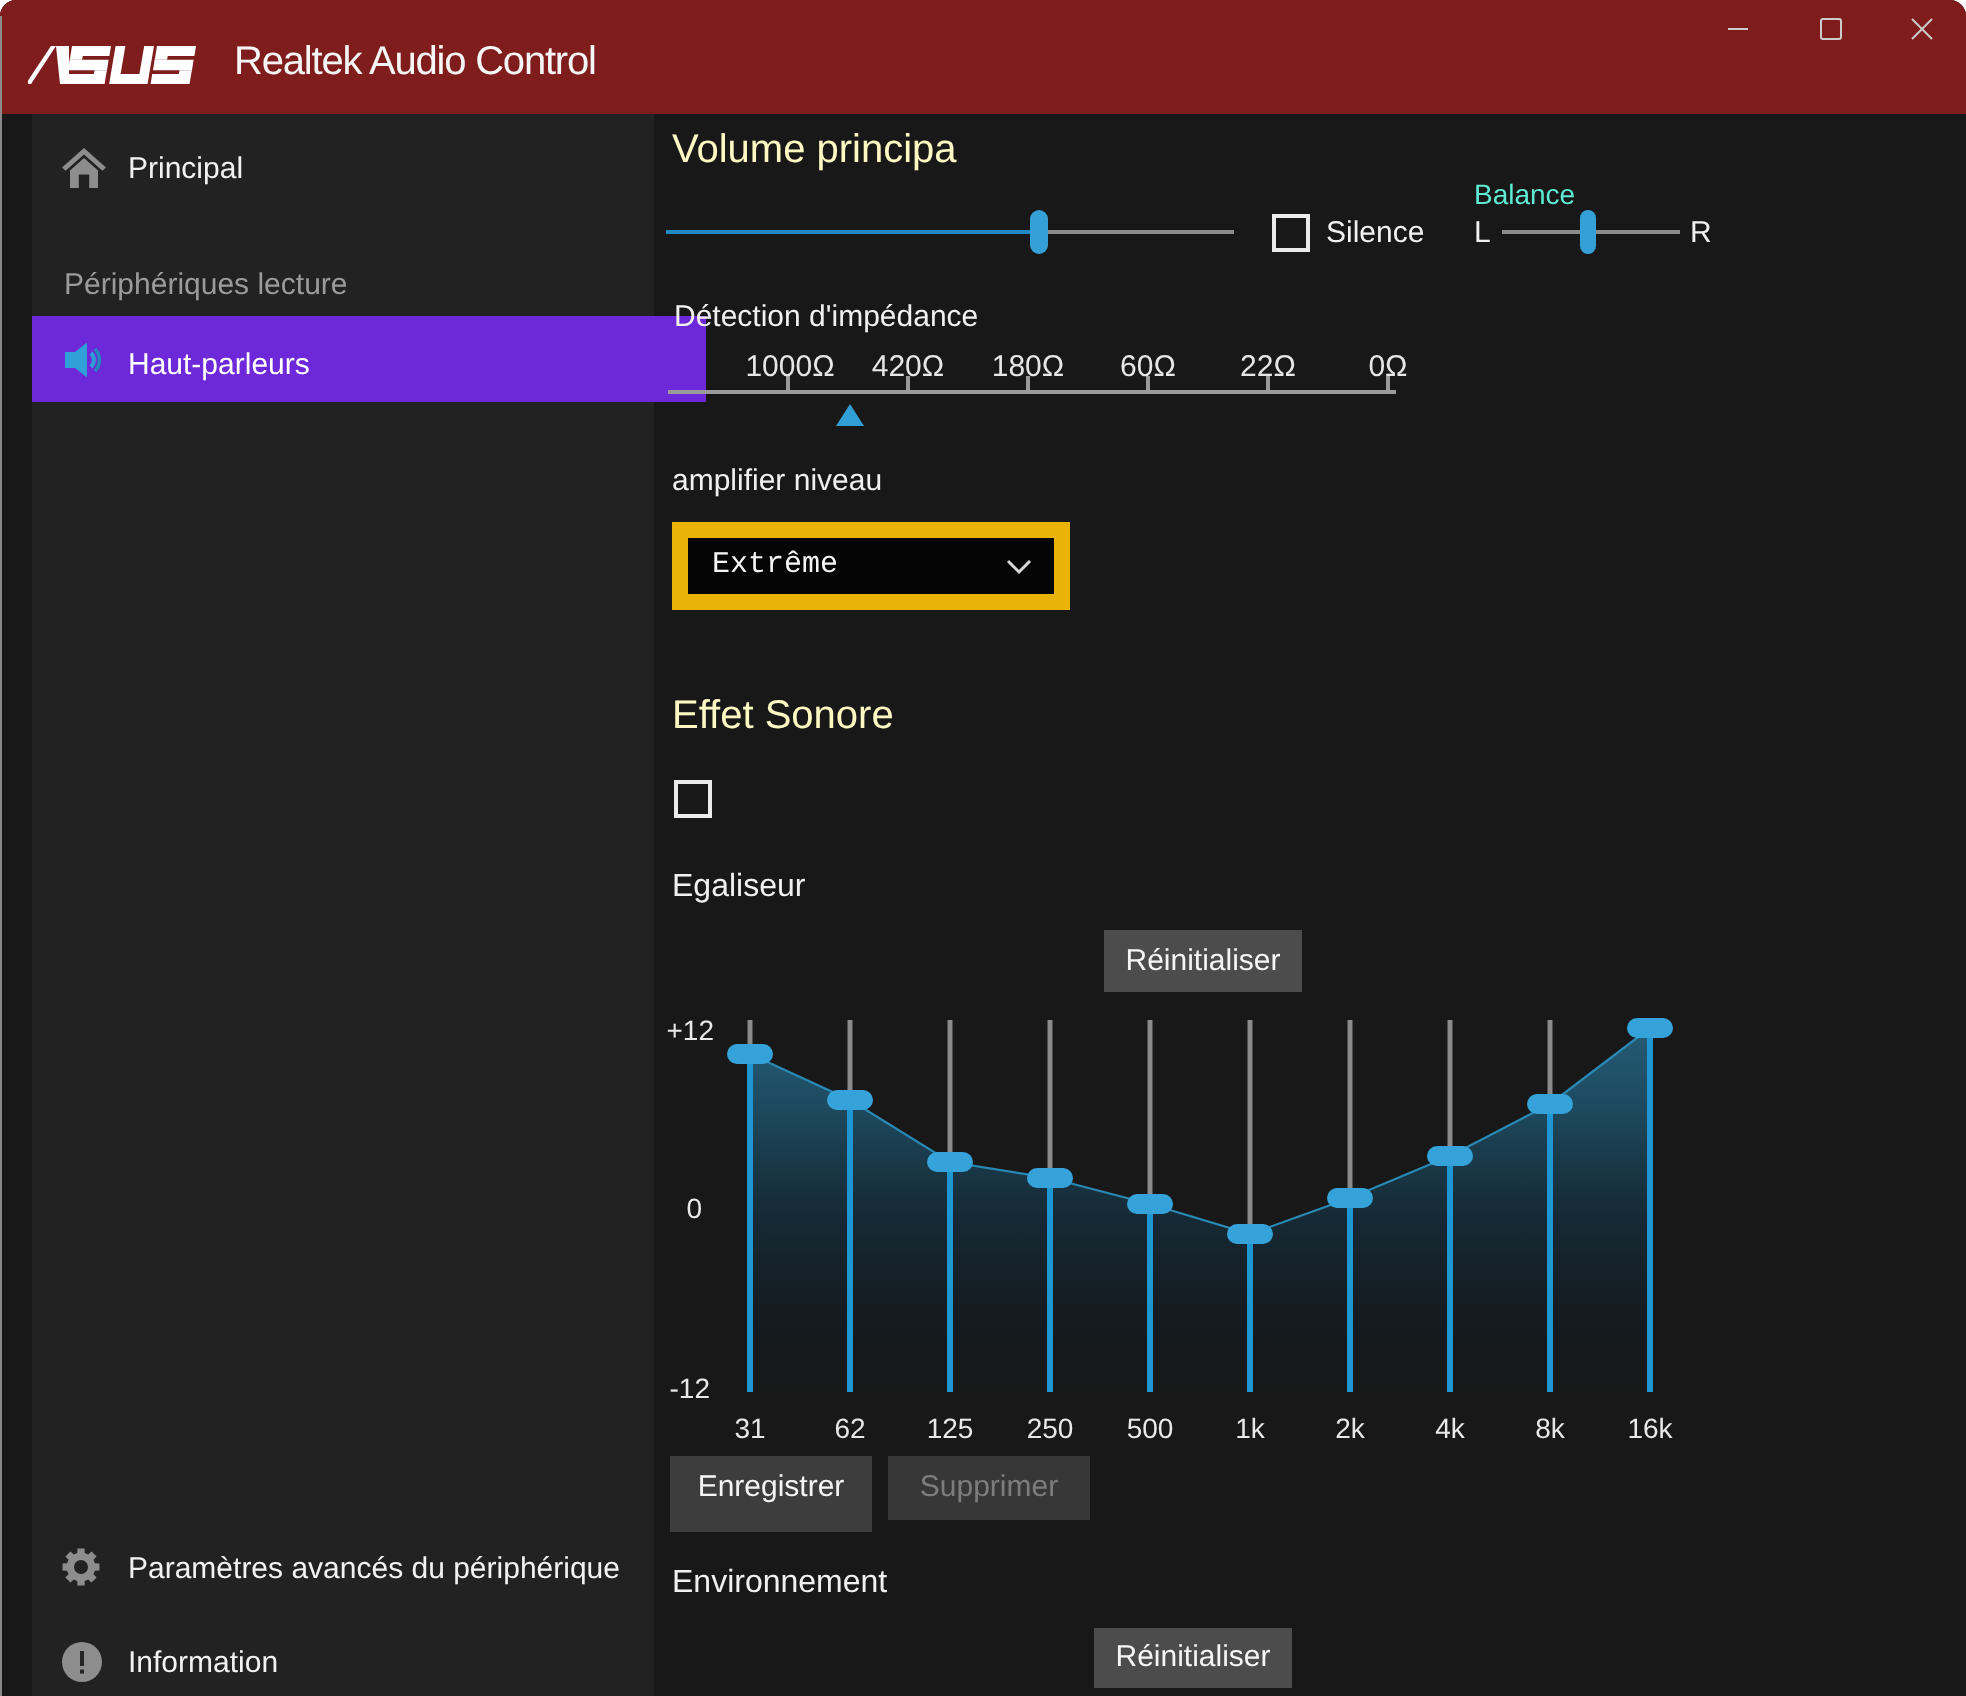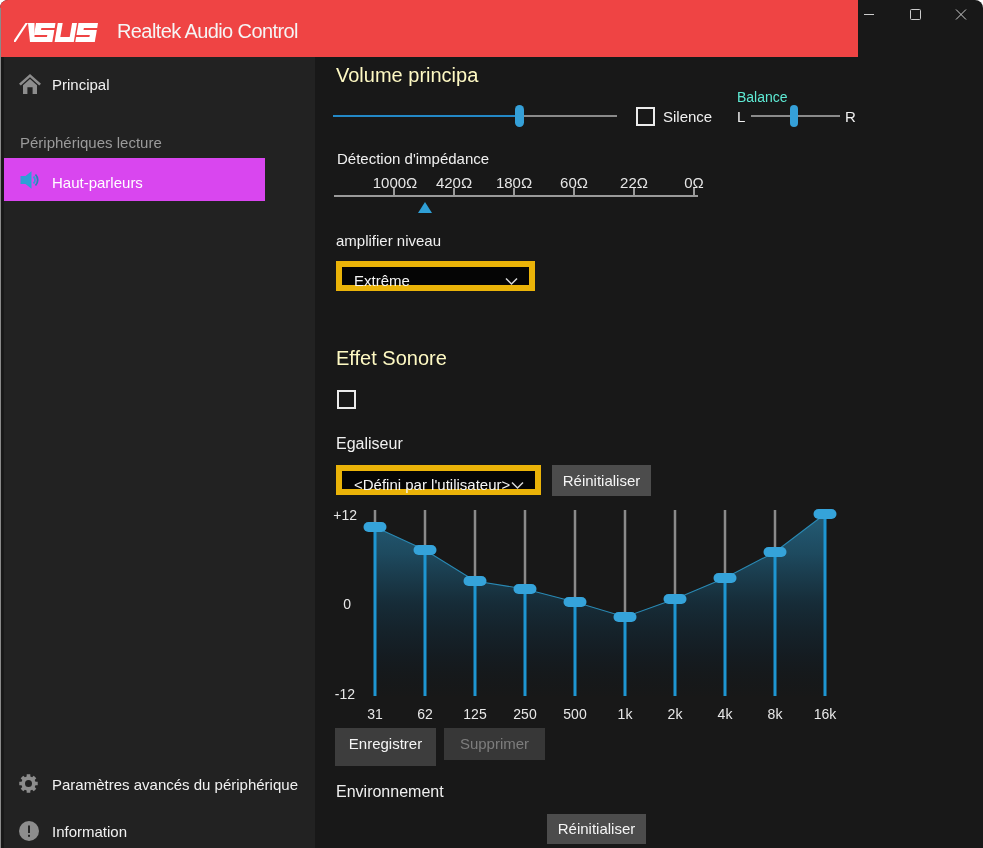--- a/index.html
+++ b/index.html
@@ -1,31 +1,31 @@
 <!DOCTYPE html>
 <html><head>
 <meta charset="utf-8">
 <style>
   * { margin:0; padding:0; box-sizing:border-box; }
   html,body { width:983px; height:848px; background:#ffffff; font-family:"Liberation Sans", sans-serif; }
   #win { position:relative; width:983px; height:848px; background:#181818; border-radius:8px 8px 0 0; overflow:hidden; }
   #win::before { content:""; position:absolute; left:0; top:8px; bottom:0; width:1px; background:#8a8a8a; z-index:50; }
   .abs { position:absolute; }
   
-  #titlebar { position:absolute; left:0; top:0; width:858px; height:57px; background:#ef4444; }
+  #titlebar { position:absolute; left:0; top:0; width:983px; height:57px; background:#7f1d1d; }
   #apptitle { position:absolute; left:117px; top:20px; font-size:20px; letter-spacing:-0.6px; color:#f5f5f5; }
   
-  #sidebar { position:absolute; left:4px; top:57px; width:311px; height:791px; background:#222222; }
+  #sidebar { position:absolute; left:16px; top:57px; width:311px; height:791px; background:#222222; }
   .navtext { font-size:15px; color:#f2f2f2; }
-  #selrow { position:absolute; left:0; top:101px; width:261px; height:43px; background:#d946ef; }
+  #selrow { position:absolute; left:0; top:101px; width:337px; height:43px; background:#6d28d9; }
   
   .h1 { font-size:20px; color:#fef9c3; }
   .lbl { font-size:15px; color:#f0f0f0; }
   .cb { width:19px; height:19px; border:2px solid #ebebeb; background:transparent; }
-  .dd { position:absolute; height:30px; border:6px solid #eab308; background:#050505; color:#f5f5f5; font-size:15px; }
+  .dd { position:absolute; height:44px; border:8px solid #eab308; background:#050505; color:#f5f5f5; font-size:15px;font-family:Liberation Mono, monospace; }
   .dd .t { position:absolute; left:12px; top:5px; }
   .btn { position:absolute; height:31px; background:#4c4c4c; color:#f5f5f5; font-size:15px; text-align:center; }
 </style>
 </head>
 <body>
 <div id="win">
 
   <div id="titlebar">
     <svg class="abs" style="left:14px;top:23px" width="84" height="19" viewBox="0 0 84 19">
       <g fill="#ffffff">
@@ -128,26 +128,20 @@
       <span class="t">Extrême</span>
     <svg class="abs" style="right:11px;top:10px" width="13" height="9" viewBox="0 0 13 9">
         <path d="M1,1.5 L6.5,7 L12,1.5" stroke="#d8d8d8" stroke-width="1.5" fill="none"></path>
       </svg>
   </div>
 
   <div class="abs h1" style="left:336px;top:347px">Effet Sonore</div>
   <div class="abs cb" style="left:337px;top:390px"></div>
 
   <div class="abs lbl" style="left:336px;top:435px;font-size:16px">Egaliseur</div>
-  <div class="dd" style="left:336px;top:465px;width:205px">
-      <span class="t">&lt;Défini par l'utilisateur&gt;</span>
-    <svg class="abs" style="right:11px;top:10px" width="13" height="9" viewBox="0 0 13 9">
-        <path d="M1,1.5 L6.5,7 L12,1.5" stroke="#d8d8d8" stroke-width="1.5" fill="none"></path>
-      </svg>
-  </div>
   <div class="btn" style="left:552px;top:465px;width:99px;line-height:31px">Réinitialiser</div>
 
   <svg class="abs" style="left:330px;top:505px" width="570" height="220" viewBox="330 505 570 220">
     <defs>
       <linearGradient id="eqfill" x1="0" y1="505" x2="0" y2="700" gradientUnits="userSpaceOnUse">
         <stop offset="0" stop-color="#266480" stop-opacity="0.95"></stop>
         <stop offset="0.25" stop-color="#1e4e65" stop-opacity="0.92"></stop>
         <stop offset="0.5" stop-color="#16303e" stop-opacity="0.85"></stop>
         <stop offset="0.75" stop-color="#12202a" stop-opacity="0.6"></stop>
         <stop offset="1" stop-color="#0d161b" stop-opacity="0"></stop>

